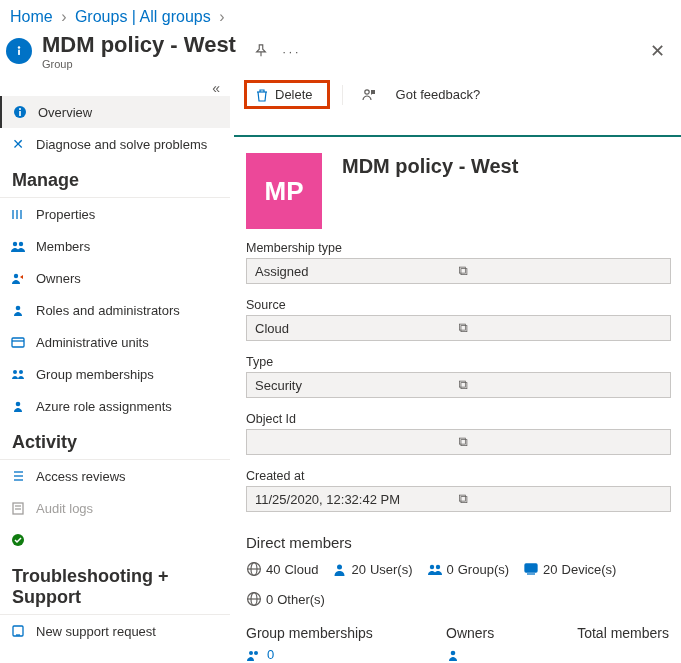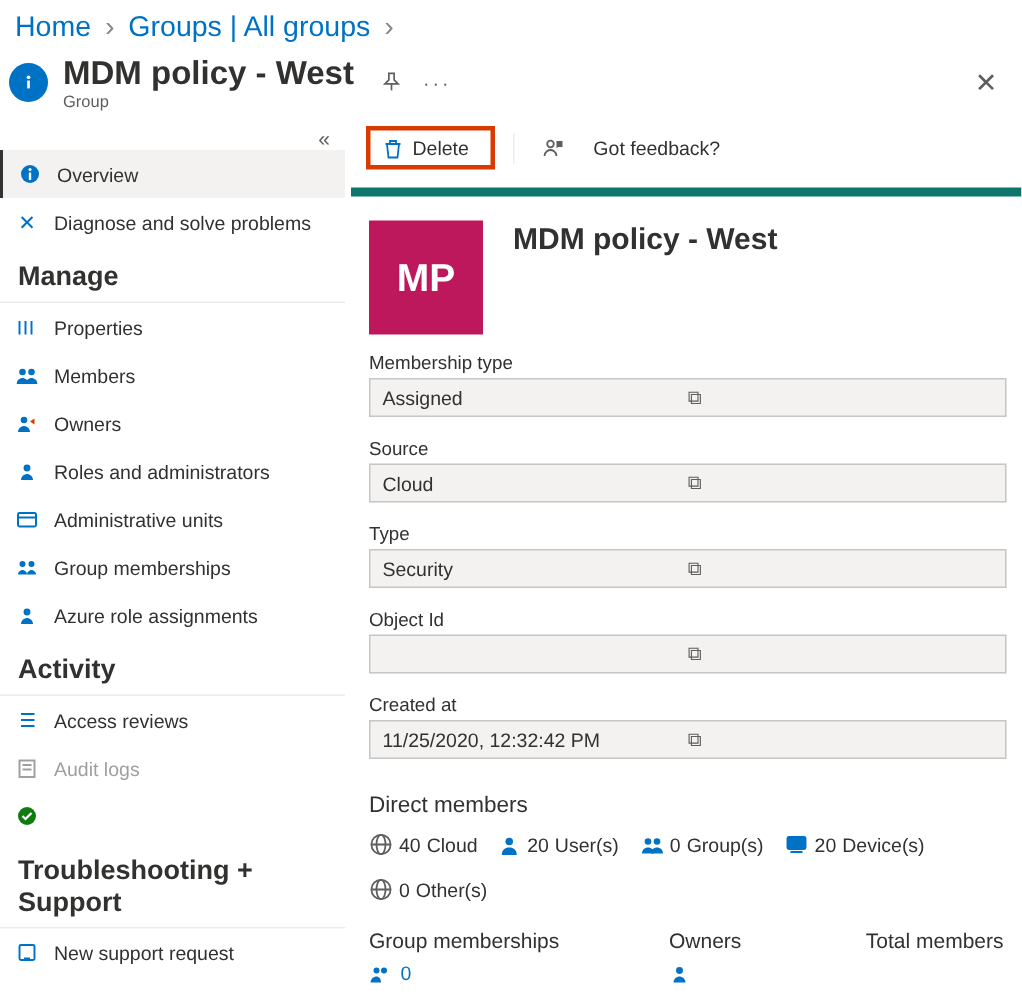--- a/index.html
+++ b/index.html
@@ -7,21 +7,21 @@
     font-family: "Segoe UI", Arial, sans-serif;
     font-size: 13px;
     color: #323130;
     background: #ffffff;
     width: 681px;
     height: 663px;
     overflow: hidden;
   }
   .breadcrumb {
     padding: 8px 10px 4px;
-    font-size: 19px;
+    font-size: 16px;
     color: #605e5c;
   }
   .breadcrumb a {
     color: #0072c6;
     text-decoration: none;
     cursor: pointer;
   }
   .breadcrumb .sep { color: #8a8886; margin: 0 4px; }
   .title-row {
     display: flex;
@@ -64,41 +64,41 @@
   }
   .side-item.disabled { color:#a19f9d; }
   .side-header {
     font-weight:600; padding:10px 12px 6px; border-bottom:1px solid #edebe9;
     font-size:18px;
   }
 
   .main { flex:1; padding:0 0 0 4px; }
   .cmdbar {
     display:flex; align-items:center; gap:6px;
-    padding:4px 0 12px 10px;
-    border-bottom:6px solid #0f766e;
+    padding:4px 0 26px 10px;
+    border-bottom:2px solid #0f766e;
   }
   .delete-highlight {
     border:3px solid #d83b01;
     padding:4px 14px 4px 8px;
     display:flex; align-items:center; gap:6px;
     color:#323130; cursor:pointer;
   }
   .feedback-btn {
     display:flex; align-items:center; gap:20px;
     padding:0 6px; cursor:pointer;
   }
 
   .header-block {
     display:flex; align-items:flex-start; gap:20px;
     padding:16px 10px 8px 12px;
   }
   .avatar {
     width:76px; height:76px;
-    background:#be185d;
+    background:#ec4899;
     color:#fff; font-size:26px; font-weight:600;
     display:flex; align-items:center; justify-content:center;
   }
   .header-block h2 { font-size:20px; font-weight:600; margin-top:2px; }
 
   .field {
     padding:4px 10px 10px 12px;
   }
   .field-label { font-size:12.5px; color:#323130; margin-bottom:3px; }
   .field-input {

